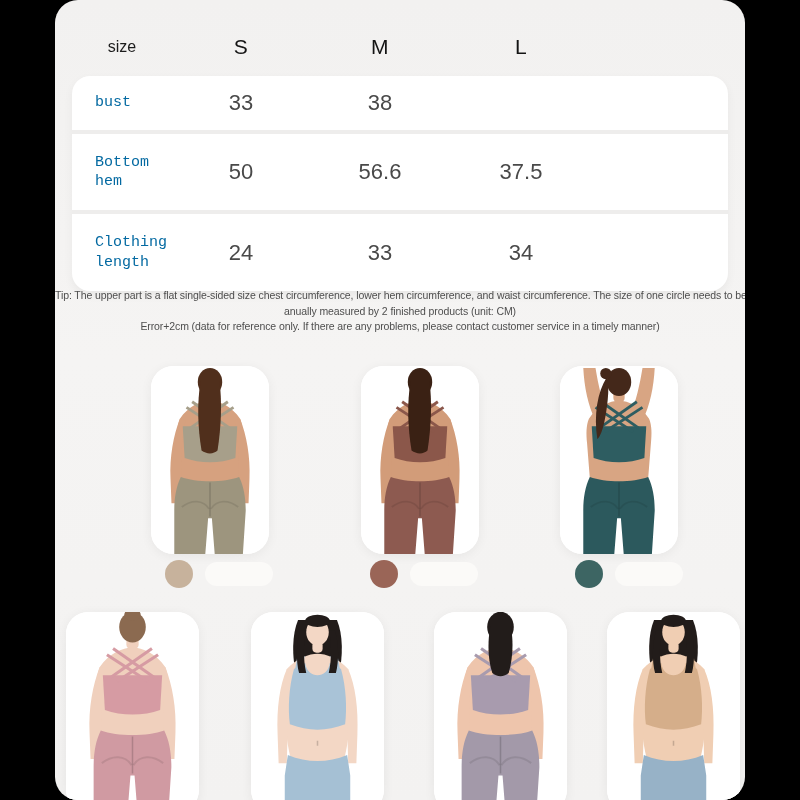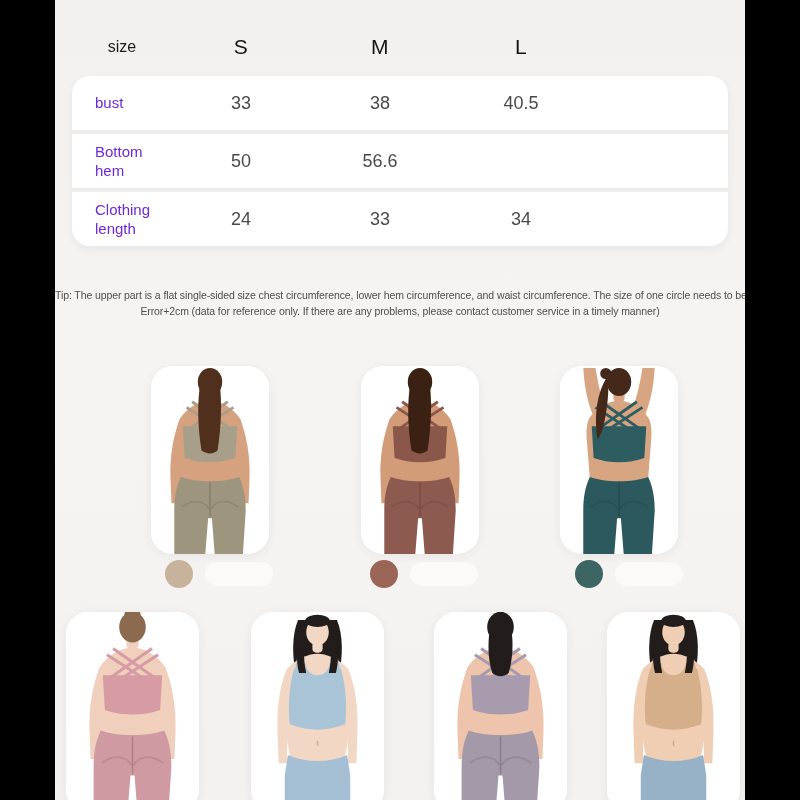--- a/index.html
+++ b/index.html
@@ -7,38 +7,39 @@
     width:800px;height:800px;background:#000;overflow:hidden;position:relative;
     font-family:"Liberation Sans", sans-serif;
   }
   .frame-bar{position:absolute;top:0;height:800px;background:#000;z-index:50;}
   .frame-bar.left{left:0;width:55px;}
   .frame-bar.right{right:0;width:55px;}
   .content{
     position:absolute;left:55px;top:0;width:690px;height:800px;
     background:linear-gradient(#f2f1f0, #f5f4f3 45%, #f3f2f1);
     overflow:hidden;
+    border-radius:23px;
   }
   
   .grid-cols{display:grid;grid-template-columns:100px 138px 140px 142px 136px;align-items:center;}
   .size-header{position:absolute;top:22px;left:17px;width:656px;height:50px;}
   .size-header .h-label{text-align:center;font-size:16px;color:#1c1c1c;}
   .size-header .h-col{text-align:center;font-size:21px;font-weight:500;color:#141414;letter-spacing:.5px;}
   
   .table-card{
     position:absolute;top:76px;left:17px;width:656px;background:#eeedec;
     border-radius:18px;overflow:hidden;box-shadow:0 4px 10px rgba(0,0,0,.05);
   }
   .t-row{background:#ffffff;}
   .t-row + .t-row{margin-top:4px;}
   .t-row.r0{height:54px;}
-  .t-row.r1{height:54px;}
-  .t-row.r2{height:54px;}
-  .t-label{padding-left:23px;font-size:15px;color:#6d28d9;line-height:1.3;}
-  .t-val{text-align:center;font-size:18px;color:#494949;}
+  .t-row.r1{height:76px;}
+  .t-row.r2{height:77px;}
+  .t-label{padding-left:23px;font-size:15px;color:#0369a1;line-height:1.3;font-family:Liberation Mono, monospace;}
+  .t-val{text-align:center;font-size:22px;color:#494949;}
   
   .tip{position:absolute;top:288px;left:0;width:100%;text-align:center;
        font-size:10.5px;color:#4e4e4e;line-height:15.5px;letter-spacing:-.1px;}
   .tip div{white-space:nowrap;}
   
   .card{
     position:absolute;background:#fff;border-radius:22px;overflow:hidden;
     box-shadow:0 2px 12px rgba(0,0,0,.06);
   }
   .card svg{display:block;width:100%;height:100%;}
@@ -68,37 +69,38 @@
     <div class="h-col">S</div>
     <div class="h-col">M</div>
     <div class="h-col">L</div>
   </div>
 
   <div class="table-card">
     <div class="t-row r0 grid-cols">
       <div class="t-label">bust</div>
       <div class="t-val">33</div>
       <div class="t-val">38</div>
-      <div class="t-val">40.5</div>
     </div>
     <div class="t-row r1 grid-cols">
       <div class="t-label">Bottom hem</div>
       <div class="t-val">50</div>
       <div class="t-val">56.6</div>
+      <div class="t-val">37.5</div>
     </div>
     <div class="t-row r2 grid-cols">
       <div class="t-label">Clothing length</div>
       <div class="t-val">24</div>
       <div class="t-val">33</div>
       <div class="t-val">34</div>
     </div>
   </div>
 
   <div class="tip">
     <div>Tip: The upper part is a flat single-sided size chest circumference, lower hem circumference, and waist circumference. The size of one circle needs to be m</div>
+    <div>anually measured by 2 finished products (unit: CM)</div>
     <div>Error+2cm (data for reference only. If there are any problems, please contact customer service in a timely manner)</div>
   </div>
 
   <div class="card c-m1">
     <div style="width: 100%; height: 100%;">
         <svg viewBox="0 0 130 200" preserveAspectRatio="xMidYMid slice">
           <rect width="130" height="200" fill="#ffffff"></rect>
     <rect x="59" y="25" width="12" height="14" rx="5" fill="#d6a17f"></rect>
     <path d="M33,56 C42,43 55,37 65,37 C75,37 88,43 97,56 C100,63 100,72 99,82 L96,120 C80,126 50,126 34,120 L31,82 C30,72 30,63 33,56 Z" fill="#d6a17f"></path>
     <path d="M33,56 C26,74 22,96 23,120 L24,146 L33,146 L35,112 C34,92 35,72 39,58 Z" fill="#d6a17f"></path>

